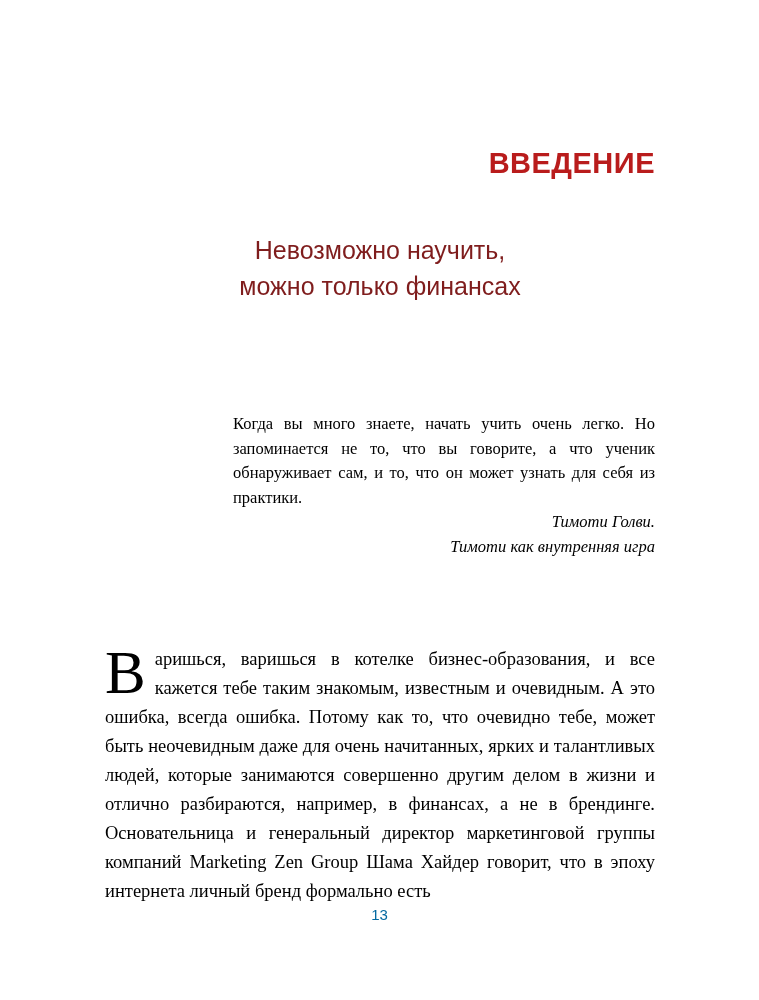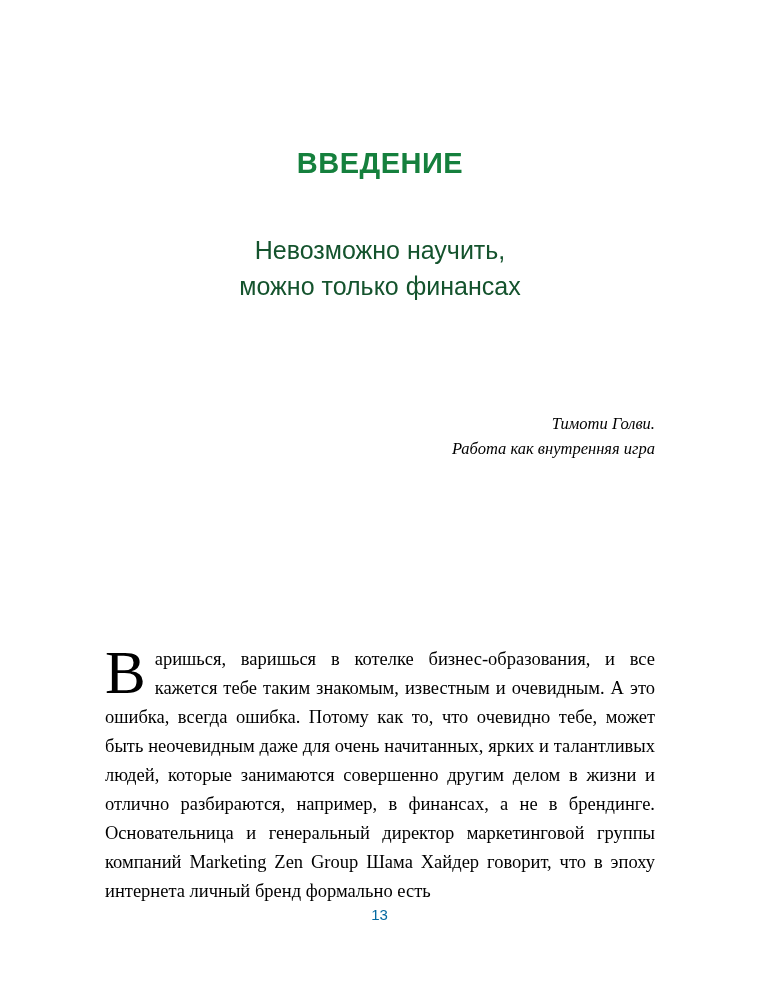--- a/index.html
+++ b/index.html
@@ -11,38 +11,38 @@
     margin: 0 auto;
     background: #ffffff;
     overflow: hidden;
     color: #000;
   }
   .chapter-title {
     position: absolute;
     top: 147px;
     left: 105px;
     width: 550px;
-    text-align: center;
+    text-align: right;
     font-family: "Liberation Sans", sans-serif;
     font-weight: bold;
     font-size: 29px;
     letter-spacing: 0.5px;
-    color: #15803d;
+    color: #b91c1c;
   }
   .chapter-subtitle {
     position: absolute;
     top: 232px;
     left: 105px;
     width: 550px;
     text-align: center;
     font-family: "Liberation Sans", sans-serif;
     font-weight: 400;
     font-size: 25px;
     line-height: 36px;
-    color: #14532d;
+    color: #7f1d1d;
   }
   .epigraph {
     position: absolute;
     top: 412px;
     left: 233px;
     width: 422px;
     font-family: "Liberation Serif", serif;
     font-size: 16.5px;
     line-height: 24.5px;
   }
@@ -89,23 +89,24 @@
 <div class="page">
 
   <h1 class="chapter-title">ВВЕДЕНИЕ</h1>
 
   <h2 class="chapter-subtitle">
     <span>Невозможно научить,</span><br>
     <span>можно только финансах</span>
   </h2>
 
   <div class="epigraph">
+    <p class="epigraph-text">Когда вы много знаете, начать учить очень легко. Но запоминается не то, что вы говорите, а что ученик обнаруживает сам, и то, что он может узнать для себя из практики.</p>
     <p class="epigraph-attribution">
       <span>Тимоти Голви.</span><br>
-      <span>Работа как внутренняя игра</span>
+      <span>Тимоти как внутренняя игра</span>
     </p>
   </div>
 
   <div class="body-text">
     <span class="dropcap">В</span><span>аришься, варишься в котелке бизнес-образования, и все кажется тебе таким знакомым, известным и очевидным. А это ошибка, всегда ошибка. Потому как то, что очевидно тебе, может быть неочевидным даже для очень начитанных, ярких и талантливых людей, которые занимаются совершенно другим делом в жизни и отлично разбираются, например, в финансах, а не в брендинге. Основательница и генеральный директор маркетинговой группы компаний </span><span class="italic-phrase">Marketing Zen Group</span><span> Шама Хайдер говорит, что в эпоху интернета личный бренд формально есть</span>
   </div>
 
   <div class="page-number">13</div>
 
 </div>

